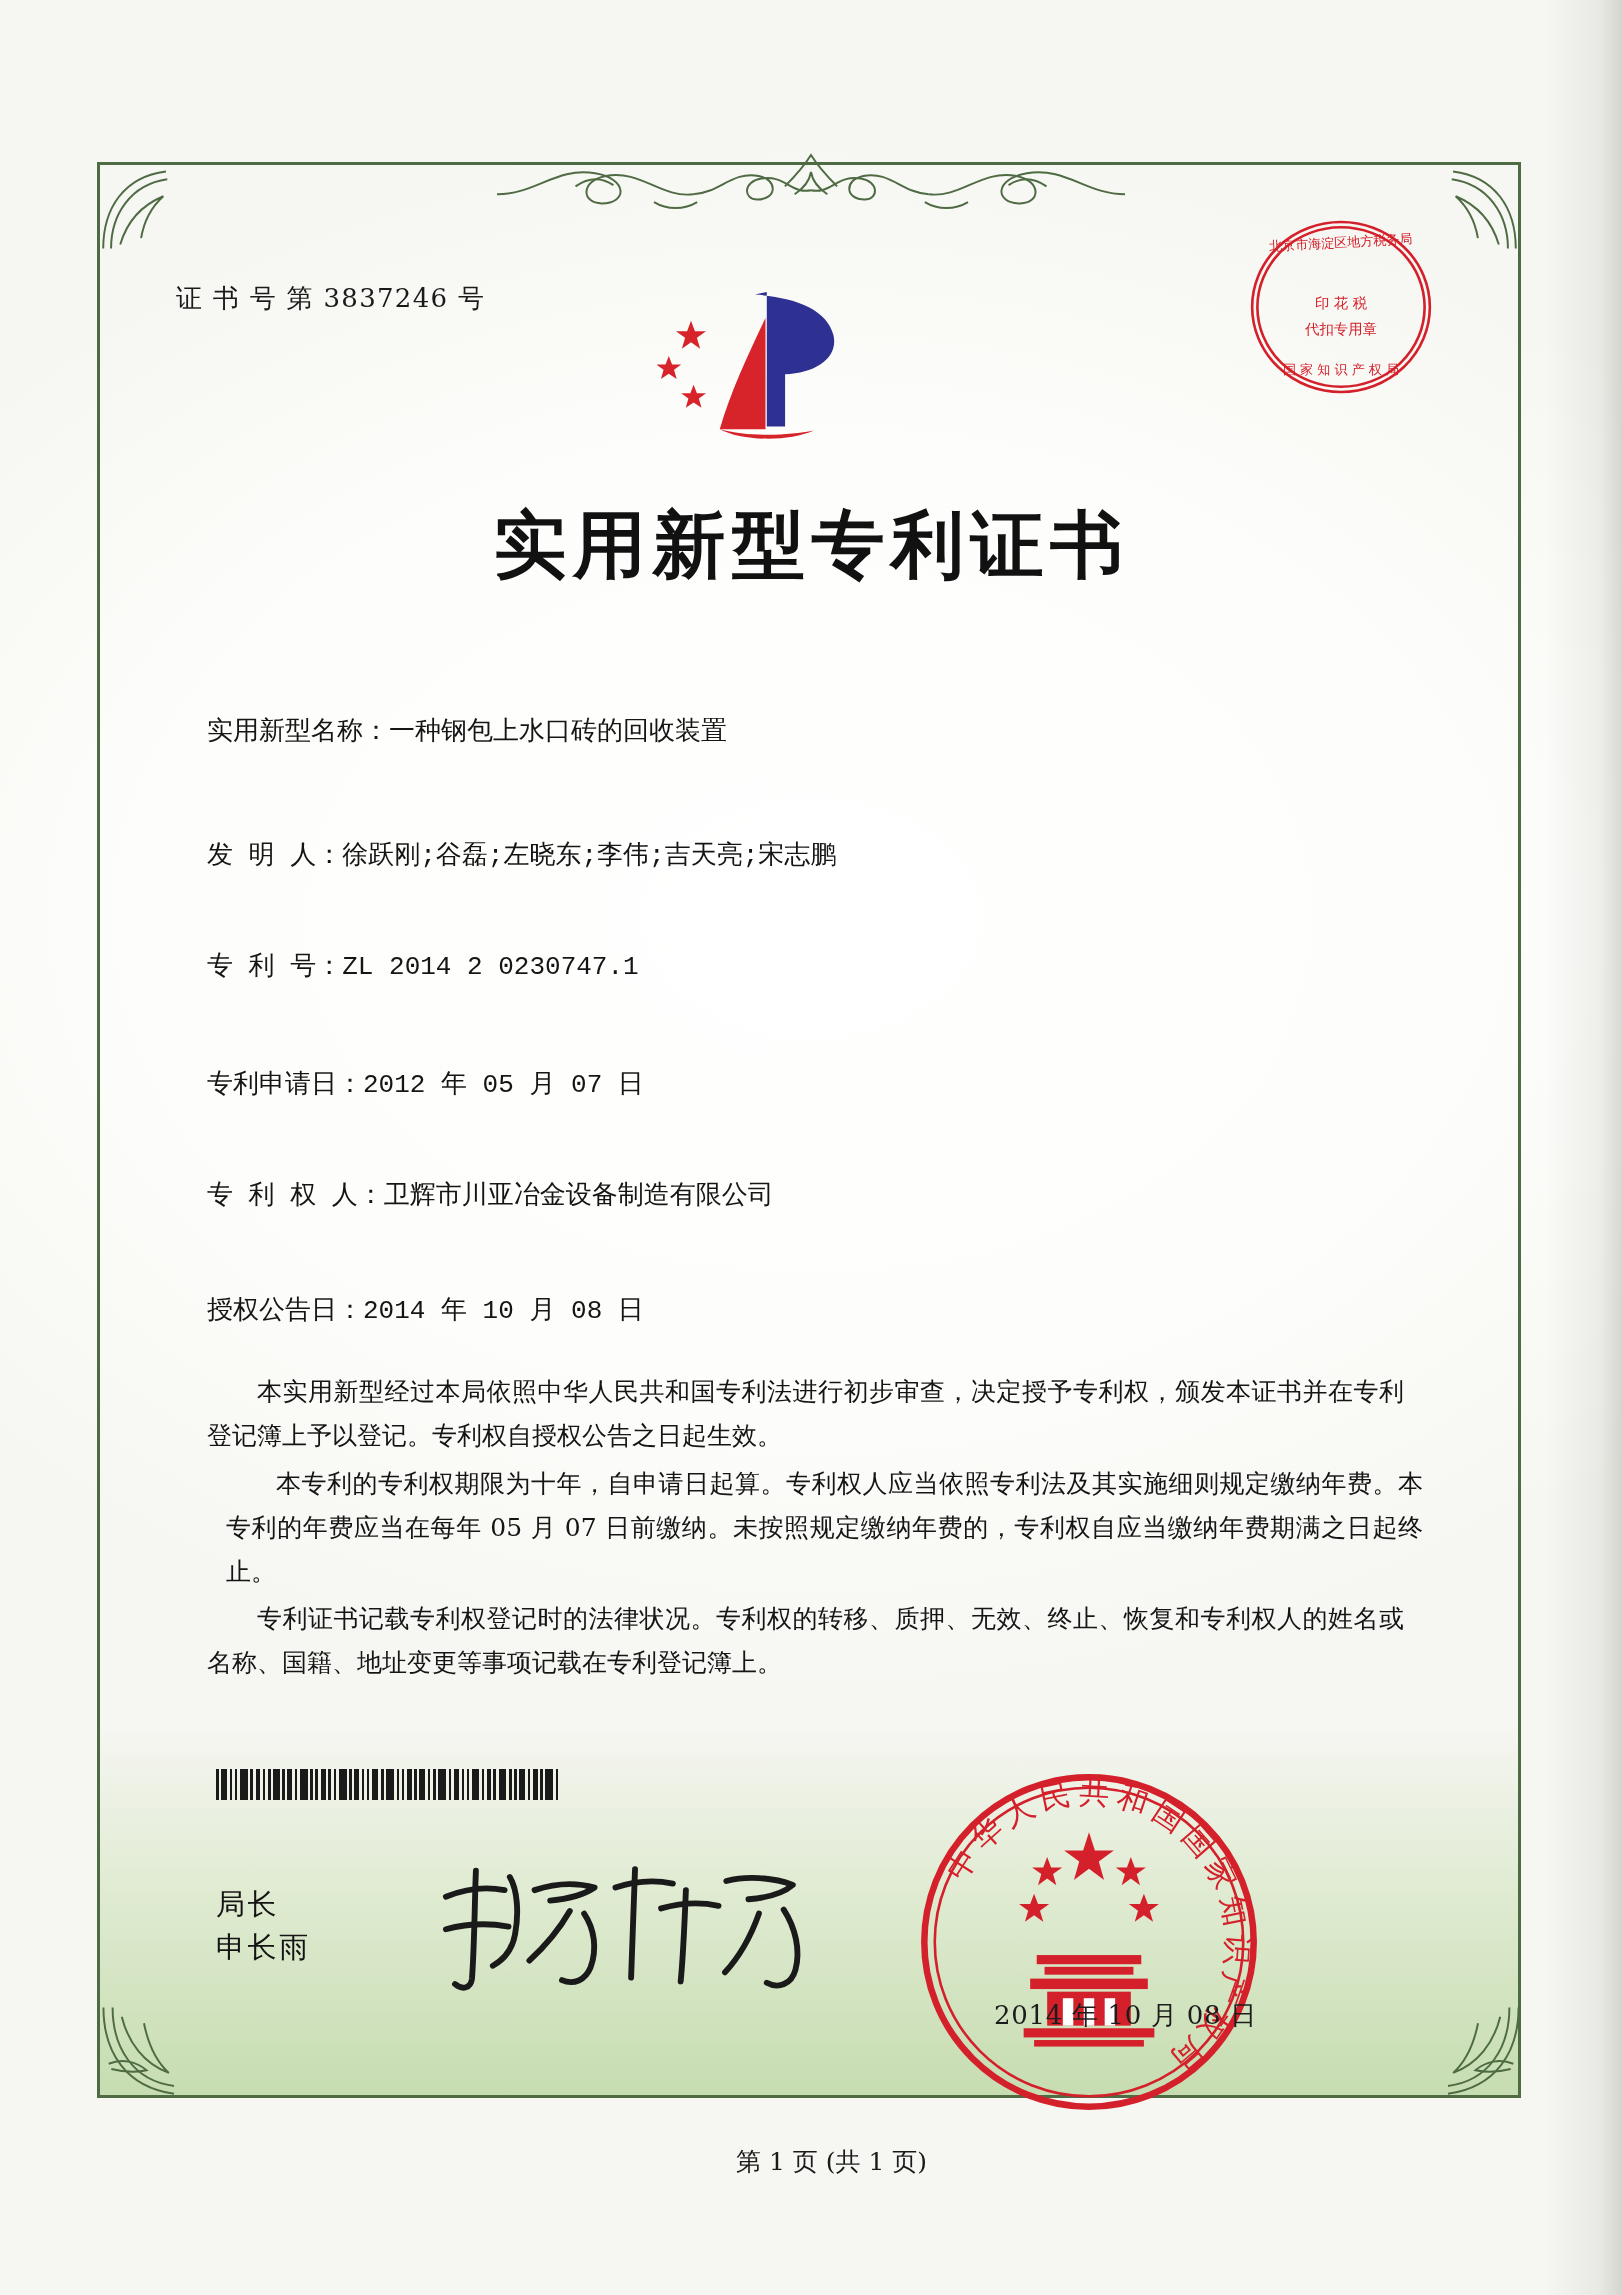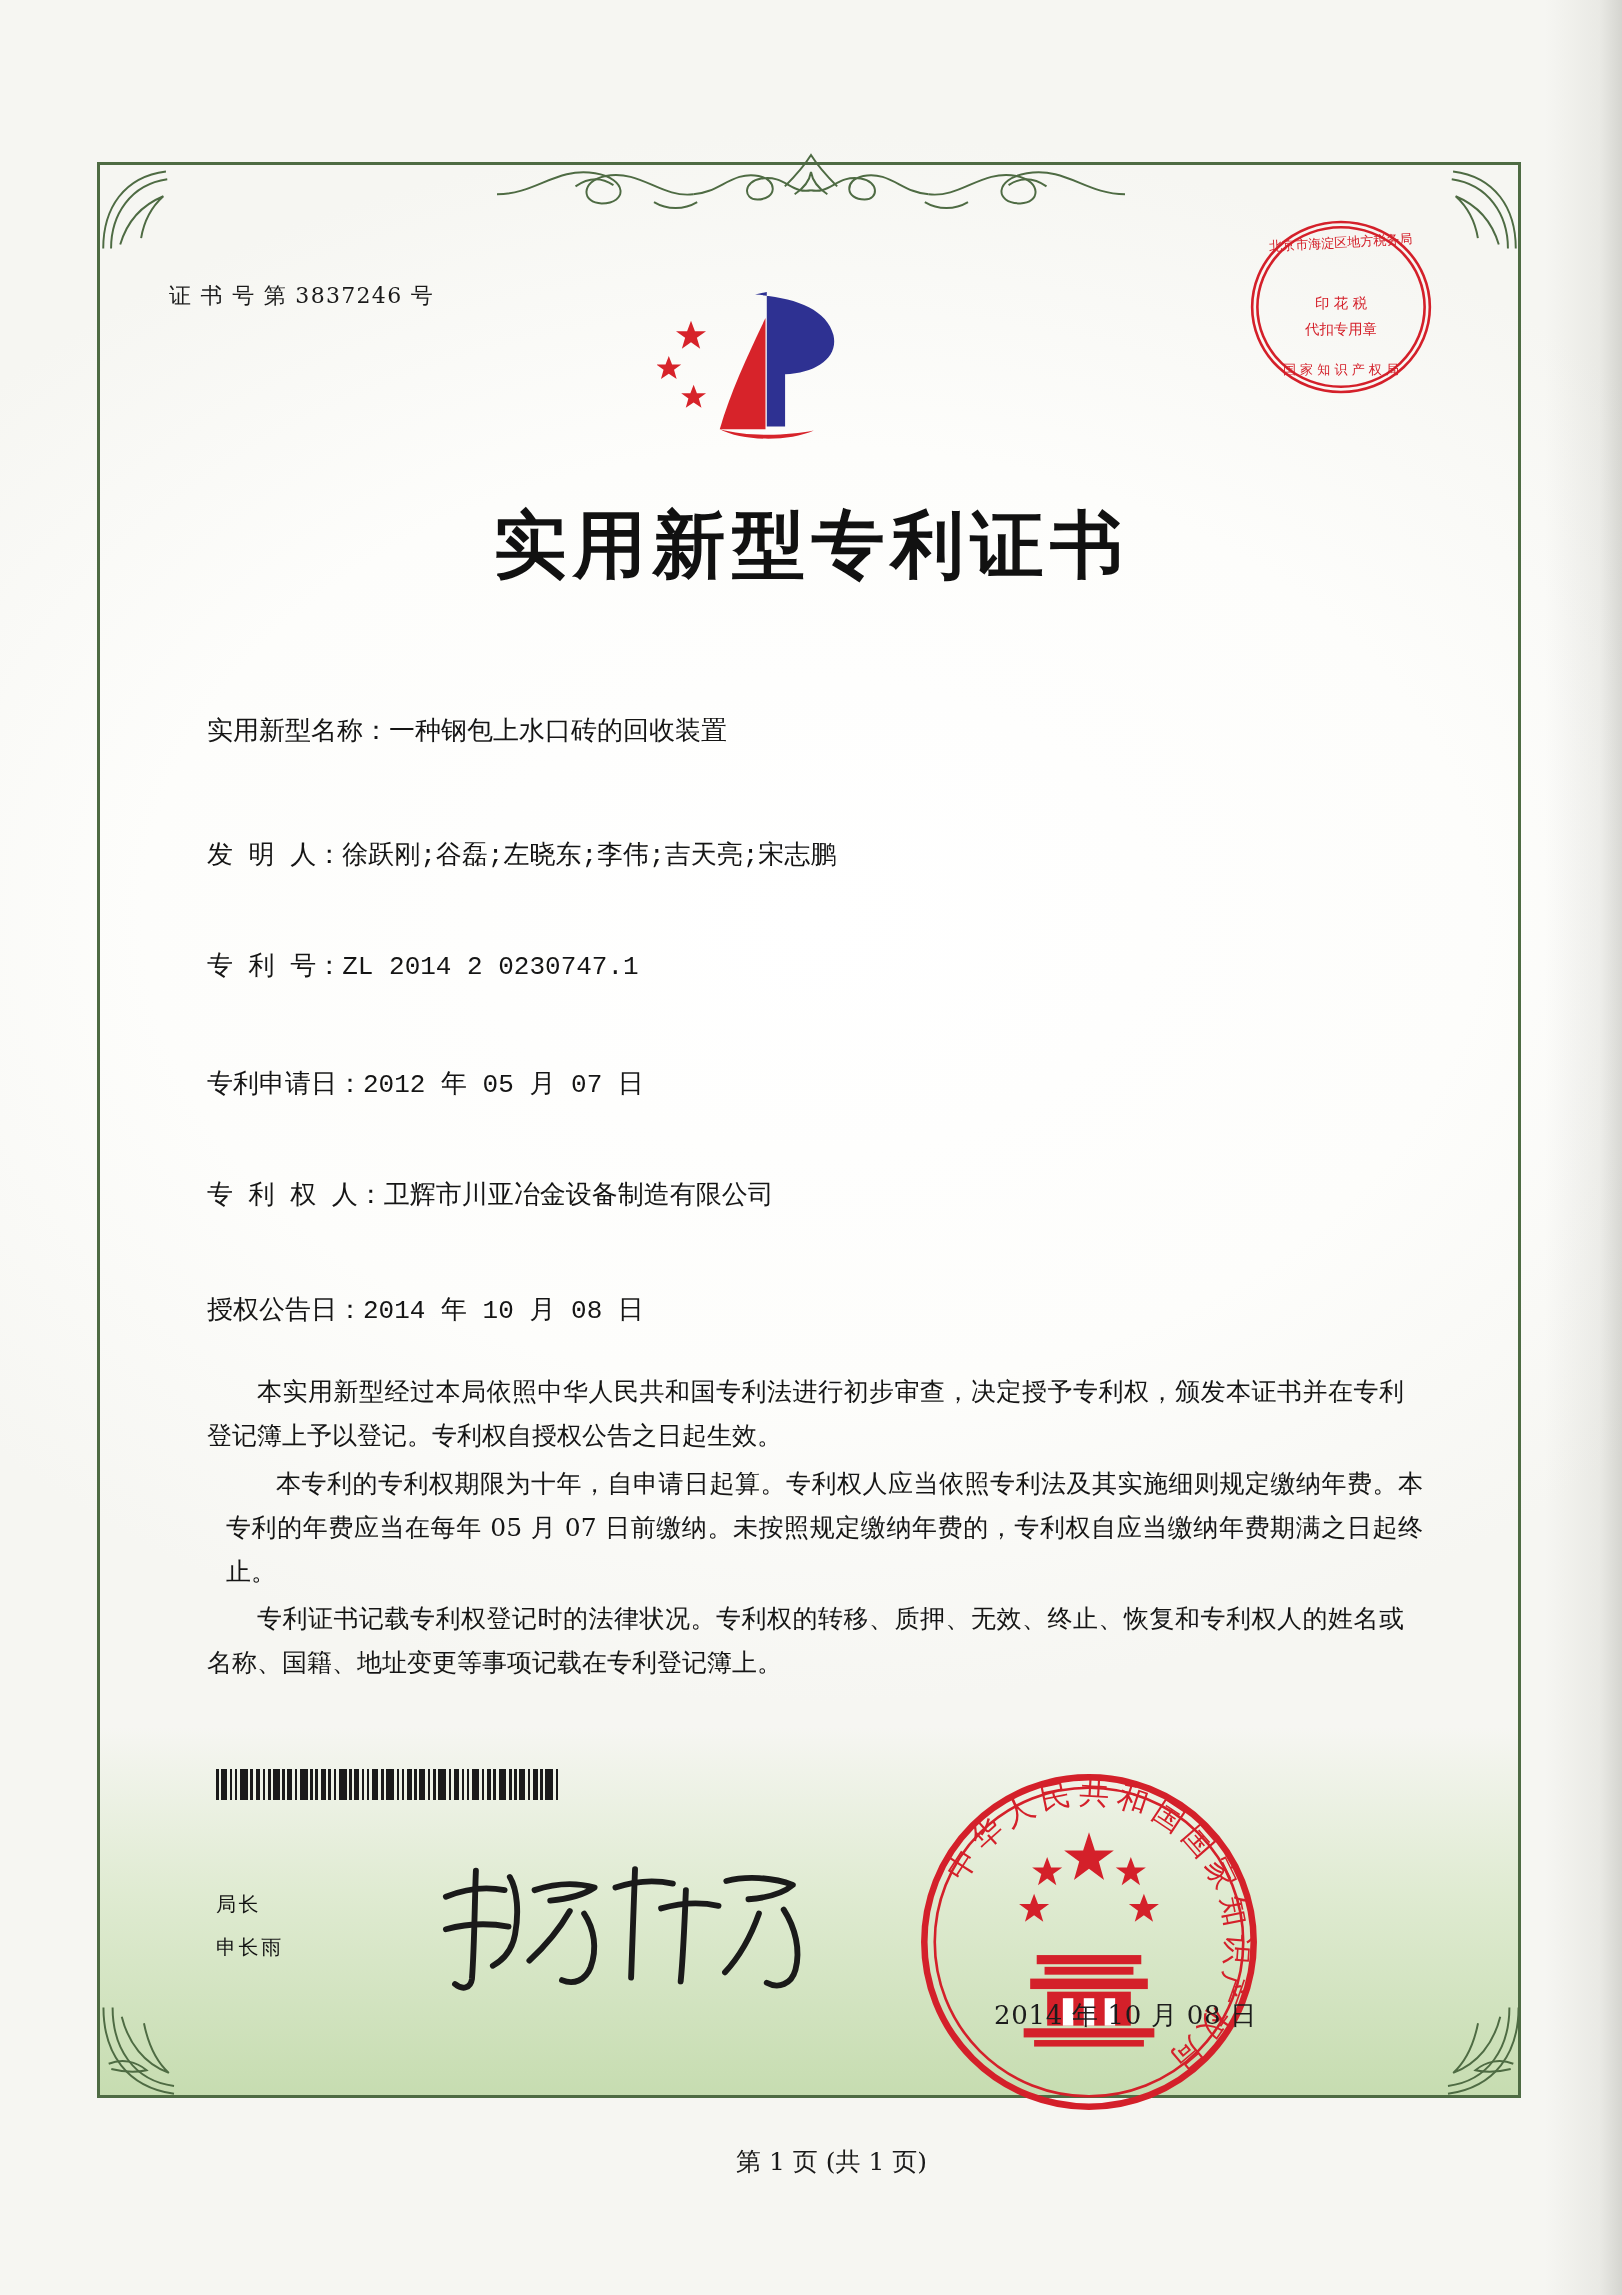--- a/index.html
+++ b/index.html
@@ -53,22 +53,22 @@
   .ornament { position: absolute; pointer-events: none; }
   #orn-top { left: 497px; top: 147px; width: 628px; height: 69px; }
   #orn-bl { left: 98px; top: 2001px; width: 105px; height: 98px; }
   #orn-br { left: 1419px; top: 2001px; width: 105px; height: 98px; }
   #orn-tl { left: 98px; top: 162px; width: 98px; height: 92px; }
   #orn-tr { left: 1423px; top: 162px; width: 98px; height: 92px; }
 
   
   #cert-no {
     position: absolute;
-    left: 169px; top: 281px;
-    font-size: 22px;
+    left: 176px; top: 281px;
+    font-size: 26px;
     letter-spacing: 1.3px;
     color: #1b1b1b;
     font-family: "DejaVu Serif", serif;
   }
 
   
   #logo { position: absolute; left: 657px; top: 275px; width: 281px; height: 196px; }
 
   
   #stamp-top {
@@ -136,21 +136,21 @@
   #barcode i {
     display: block;
     background: #1a1a1a;
     margin-right: 2.6px;
   }
 
   
   #director {
     position: absolute;
     left: 216px; top: 1883px;
-    font-size: 20px;
+    font-size: 29px;
     line-height: 43px;
     letter-spacing: 2.6px;
     color: #141414;
     font-family: "DejaVu Serif", serif;
   }
   
   #signature {
     position: absolute;
     left: 419px; top: 1851px;
     width: 419px; height: 150px;

